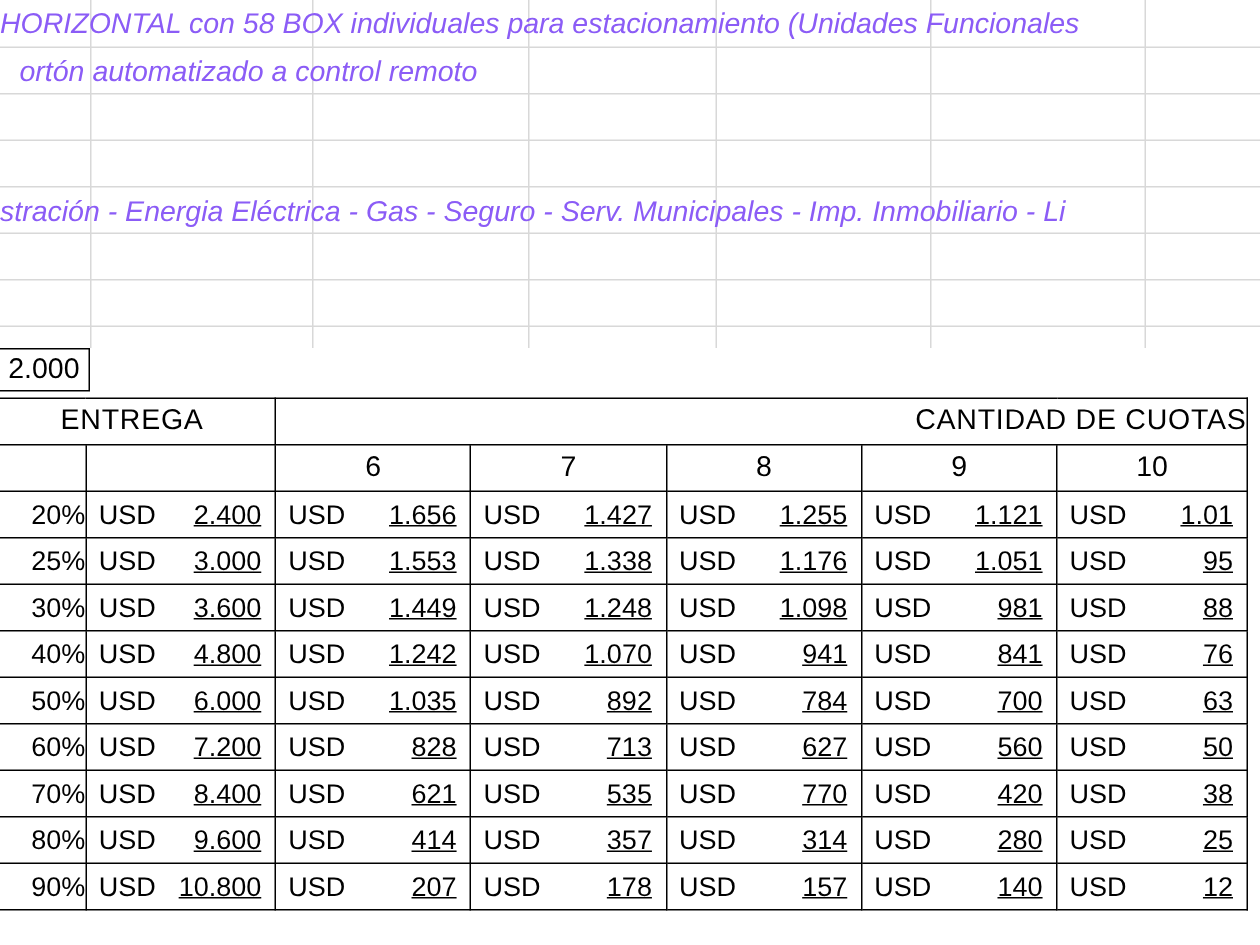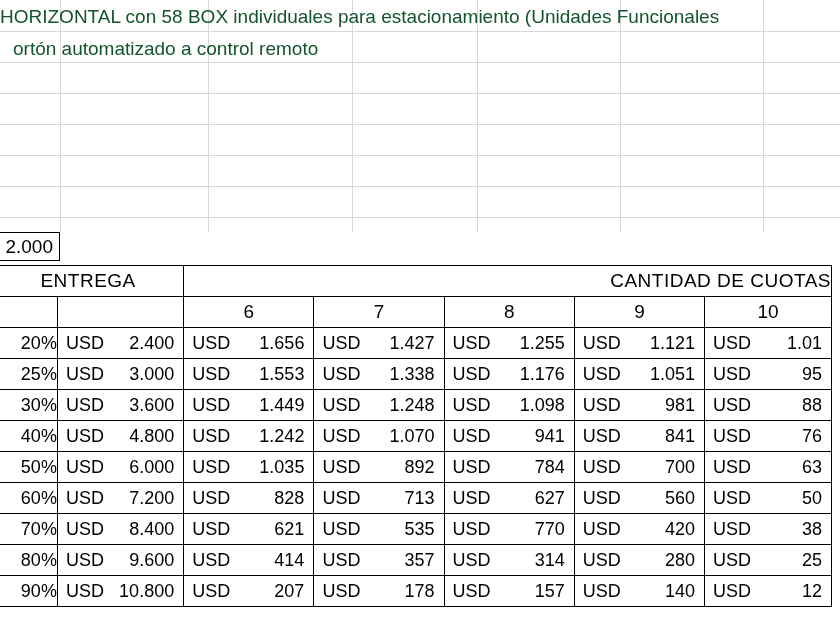--- a/index.html
+++ b/index.html
@@ -43,21 +43,22 @@
     height: 1px;
     background: #d8d8d8;
   }
   .tline {
     position: absolute;
     left: 0;
     width: 772px;
     font-size: 19px;
     line-height: 22px;
     white-space: nowrap;
-    color: #14532d;
+    color: #8b5cf6;
+    font-style: italic;
   }
 
   
   .chip {
     position: absolute;
     left: -6px;
     top: 232px;
     width: 66px;
     height: 29px;
     border: 1px solid #000;
@@ -116,21 +117,21 @@
     padding: 0;
   }
   .money {
     display: flex;
     justify-content: space-between;
     padding: 0 9px 0 8px;
     font-size: 18px;
     line-height: 28px;
   }
   .money .cur { text-align: center; }
-  .money .amt { text-align: left; }
+  .money .amt { text-align: left; text-decoration: underline; }
   .cuota-cell {
     width: 144px;
     border-right: 1px dashed #333;
     border-left: 1px dashed #333;
   }
   .row-line td { border-top: 1px dashed #555; border-bottom: 1px dashed #555; }
   .first-data td { border-top: 1px solid #000; }
   .solid-left { border-left: 1px solid #000 !important; }
   .solid-right { border-right: 1px solid #000 !important; }
 </style>
@@ -150,20 +151,21 @@
     <div class="gridline-h" style="top:31px;"></div>
     <div class="gridline-h" style="top:62px;"></div>
     <div class="gridline-h" style="top:93px;"></div>
     <div class="gridline-h" style="top:124px;"></div>
     <div class="gridline-h" style="top:155px;"></div>
     <div class="gridline-h" style="top:186px;"></div>
     <div class="gridline-h" style="top:217px;"></div>
 
     <div class="tline" style="top:6px;">HORIZONTAL con 58 BOX individuales para estacionamiento (Unidades Funcionales</div>
     <div class="tline" style="top:38px;margin-left:13px;">ortón automatizado a control remoto</div>
+    <div class="tline" style="top:131px;">stración - Energia Eléctrica - Gas - Seguro - Serv. Municipales - Imp. Inmobiliario - Li</div>
   </div>
 
   <div class="chip">2.000</div>
 
   <table class="main">
     <tbody>
       <tr>
         <td class="hdr-entrega" colspan="2">ENTREGA</td>
         <td class="hdr-cuotas" colspan="5">CANTIDAD DE CUOTAS</td>
       </tr>

